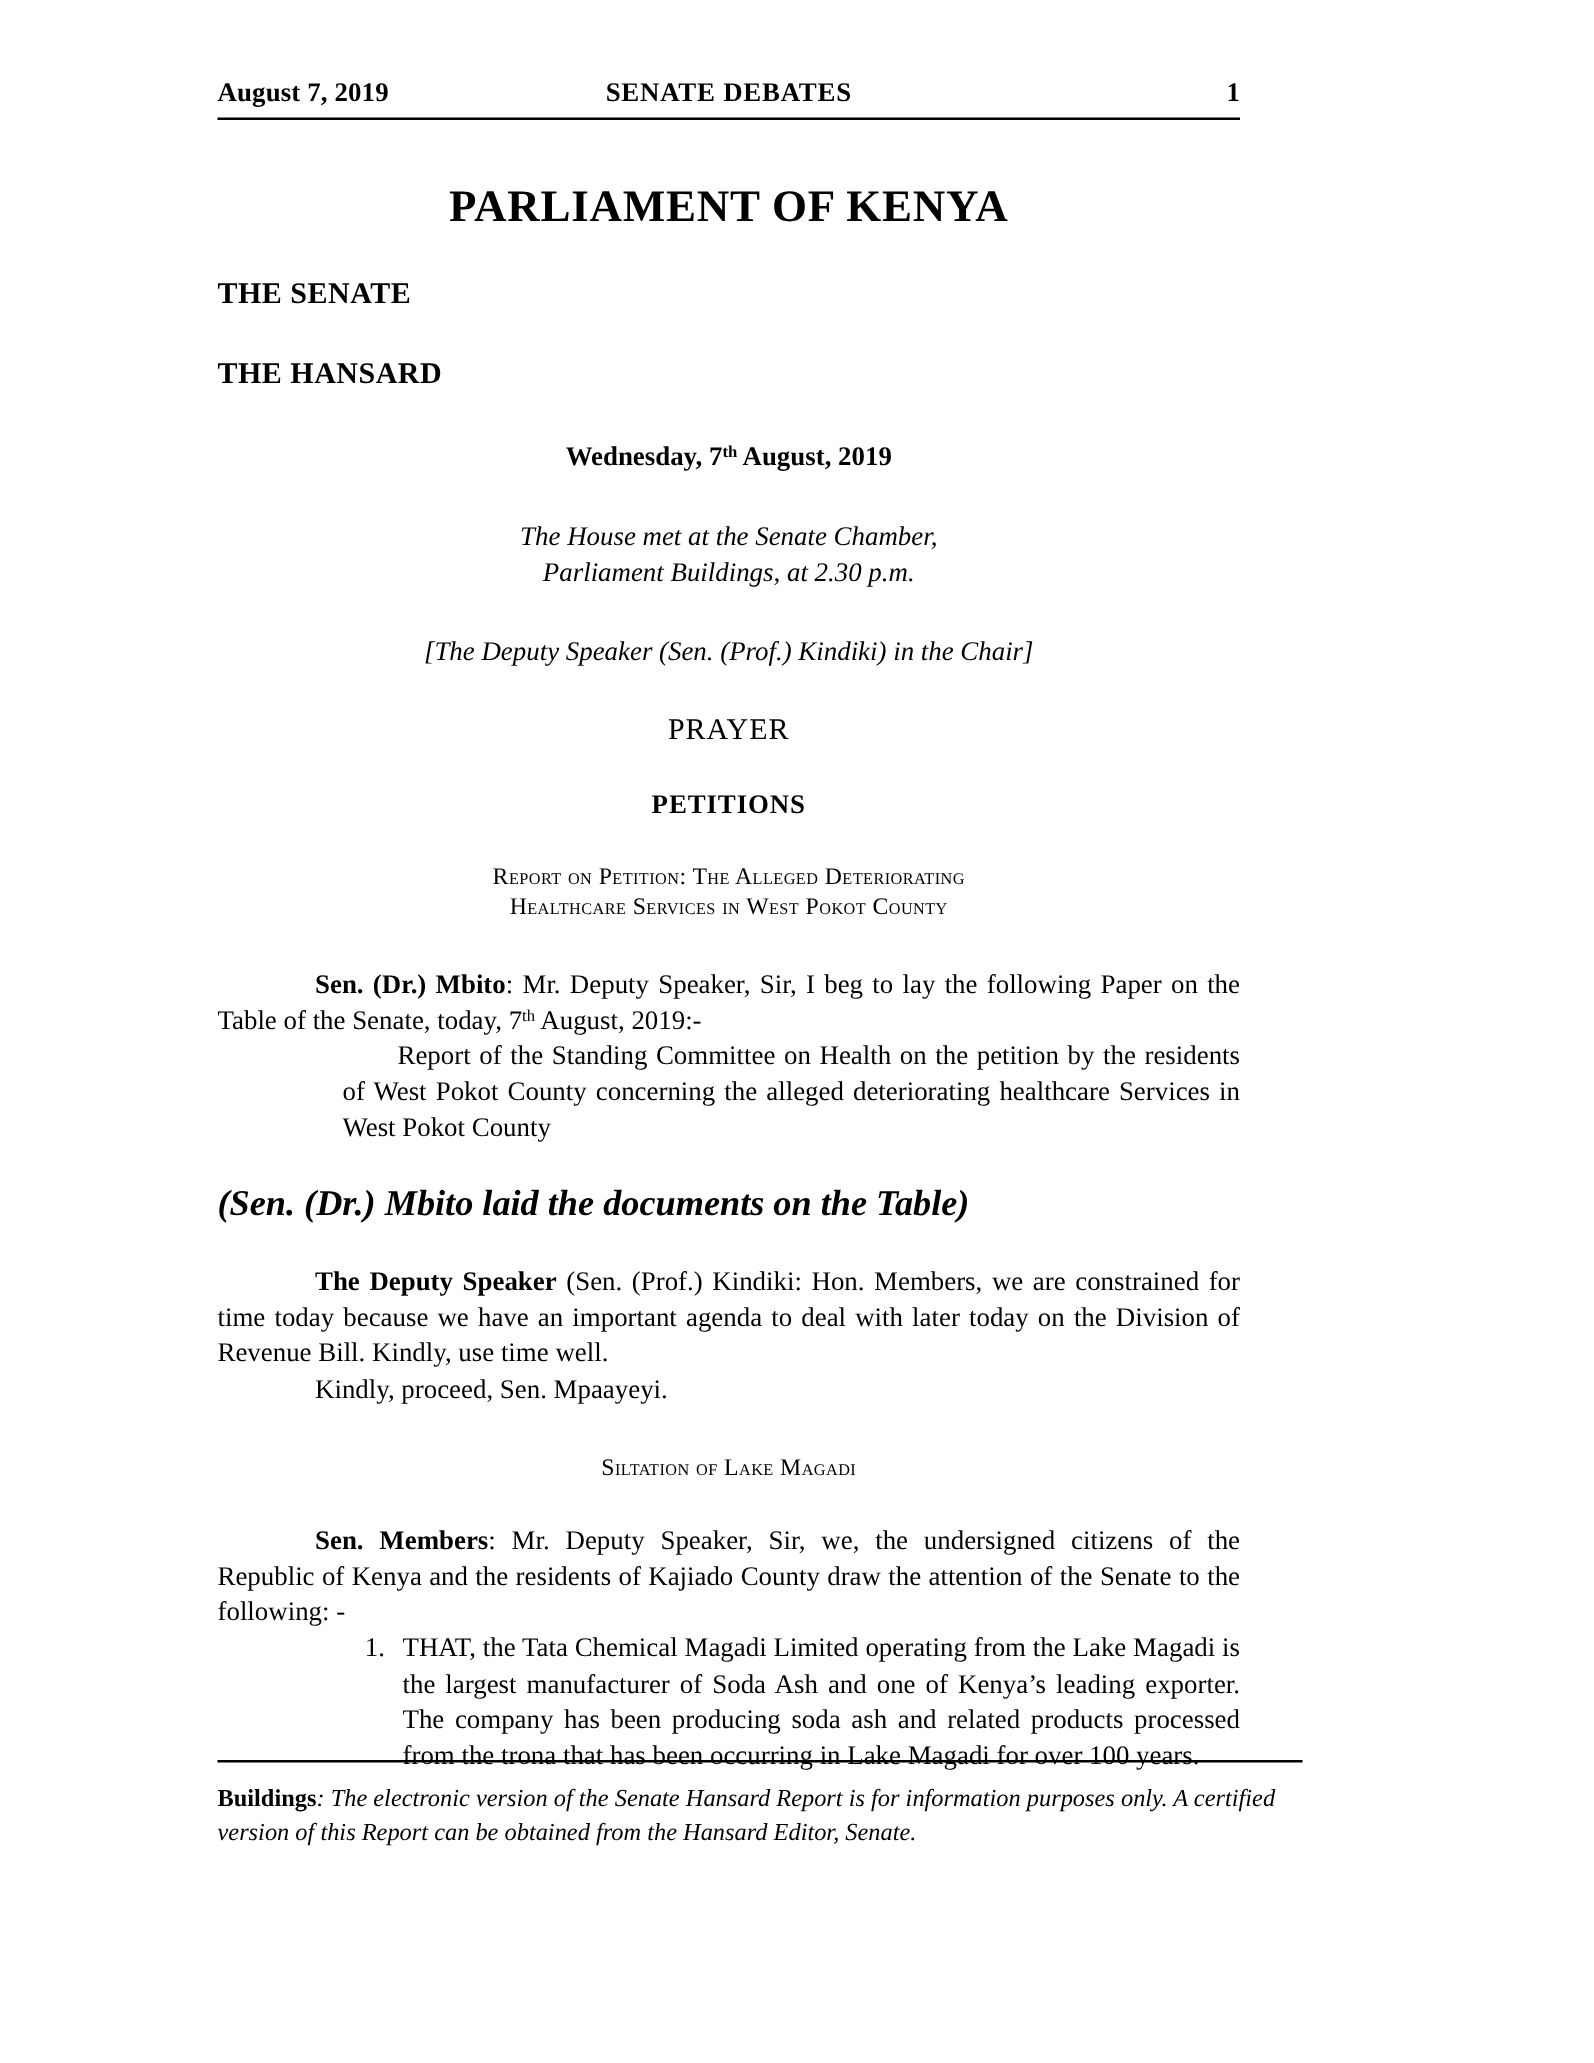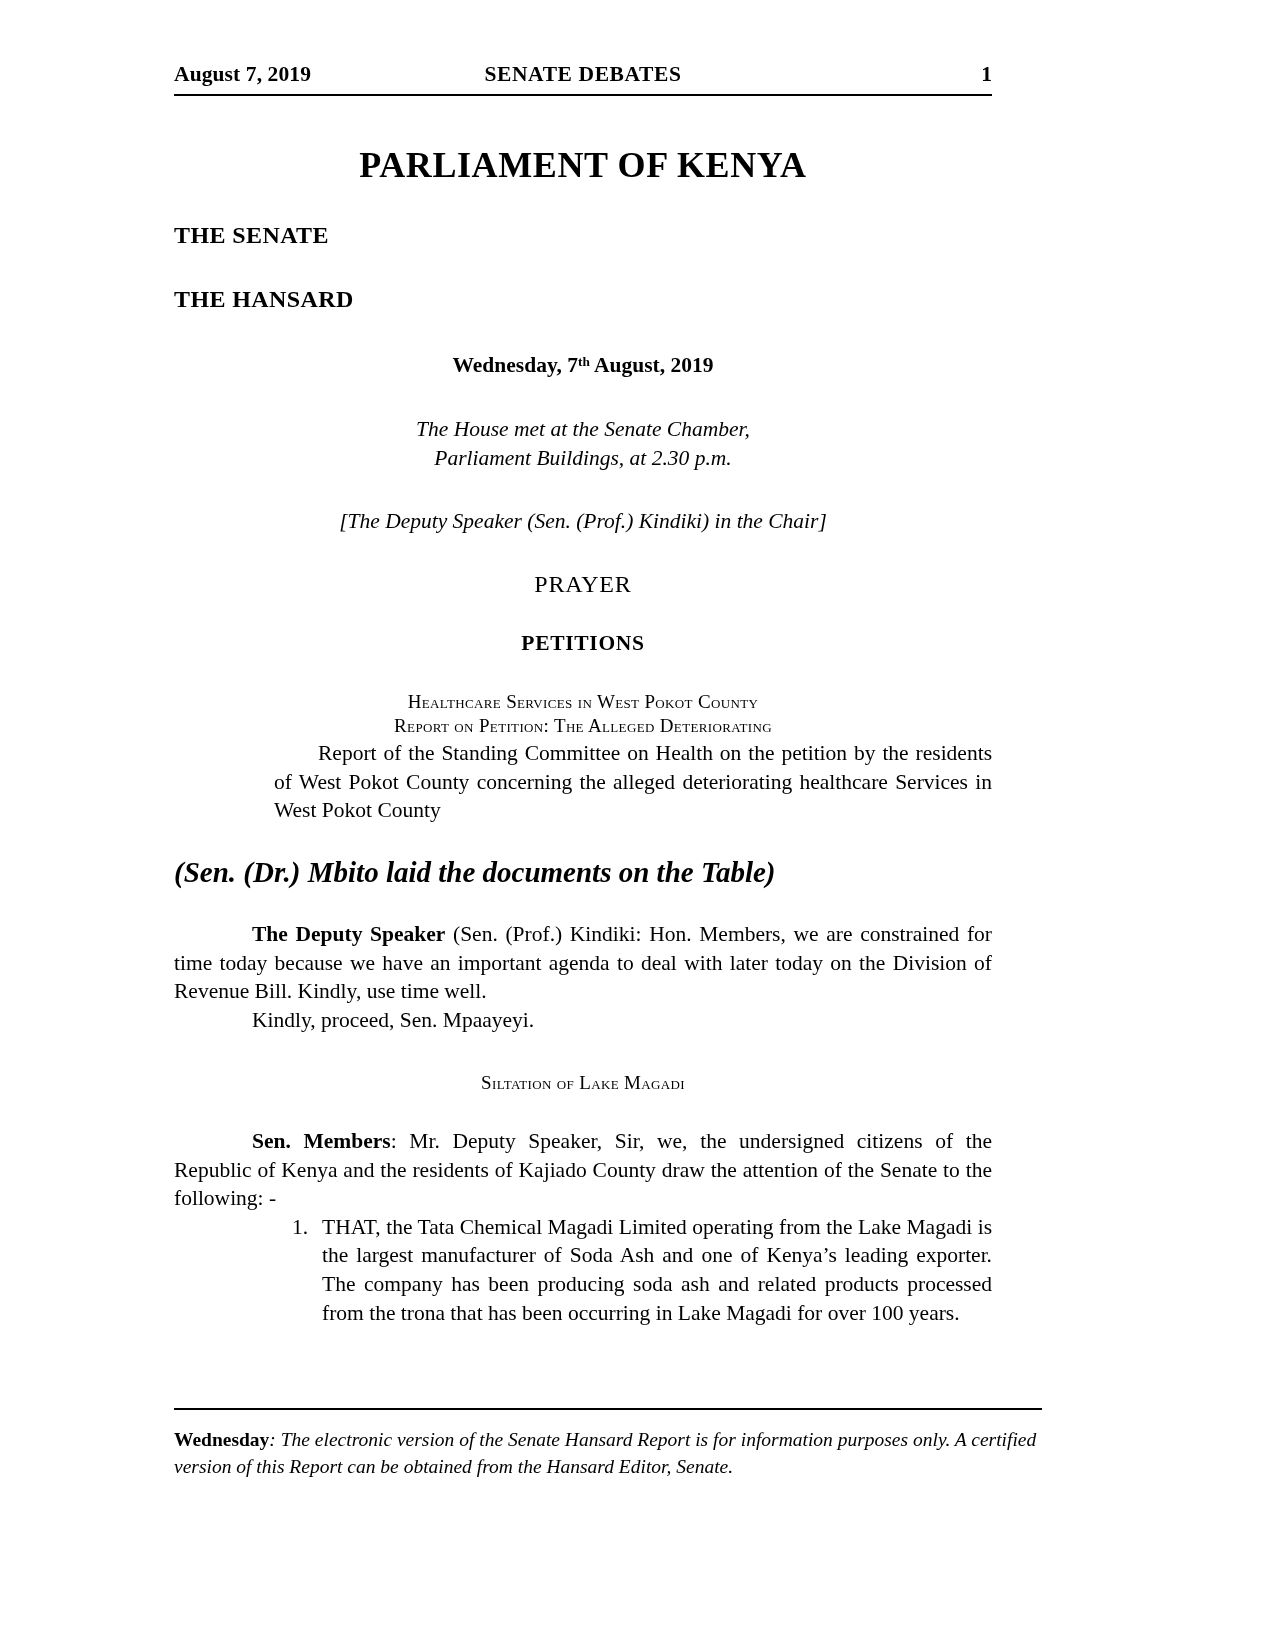--- a/index.html
+++ b/index.html
@@ -220,24 +220,25 @@
     <div>Parliament Buildings, at 2.30 p.m.</div>
   </div>
 
   <div class="italic-center chair">[The Deputy Speaker (Sen. (Prof.) Kindiki) in the Chair]</div>
 
   <div class="prayer">PRAYER</div>
 
   <div class="petitions">PETITIONS</div>
 
   <div class="sc-head first">
+    <div>Report on Petition: The Alleged Deteriorating</div>
     <div>Healthcare Services in West Pokot County</div>
-    <div>Report on Petition: The Alleged Deteriorating</div>
-  </div>
-
+  </div>
+
+  <p class="para gap-lg indent"><b>Sen. (Dr.) Mbito</b><span>: Mr. Deputy Speaker, Sir, I beg to lay the following Paper on the Table of the Senate, today, 7</span><sup>th</sup><span> August, 2019:-</span></p>
 
   <div class="block-quote first-ind">Report of the Standing Committee on Health on the petition by the residents of West Pokot County concerning the alleged deteriorating healthcare Services in West Pokot County</div>
 
   <div class="italic-note">(Sen. (Dr.) Mbito laid the documents on the Table)</div>
 
   <p class="para gap-md indent"><b>The Deputy Speaker</b><span> (Sen. (Prof.) Kindiki: Hon. Members, we are constrained for time today because we have an important agenda to deal with later today on the Division of Revenue Bill. Kindly, use time well.</span></p>
 
   <p class="para indent">Kindly, proceed, Sen. Mpaayeyi.</p>
 
   <div class="sc-head magadi">Siltation of Lake Magadi</div>
@@ -246,16 +247,16 @@
 
   <ul class="num-list">
     <li>
       <span class="num">1.</span>
       <span class="txt">THAT, the Tata Chemical Magadi Limited operating from the Lake Magadi is the largest manufacturer of Soda Ash and one of Kenya’s leading exporter. The company has been producing soda ash and related products processed from the trona that has been occurring in Lake Magadi for over 100 years.</span>
     </li>
   </ul>
 
   <div class="footer">
     <div class="footer-rule"></div>
-    <div class="disclaimer"><b>Wednesday</b><span>:  The electronic version of the Senate Hansard Report is for information purposes only.  A certified version of this Report can be obtained from the Hansard Editor, Senate.</span></div>
+    <div class="disclaimer"><b>Buildings</b><span>:  The electronic version of the Senate Hansard Report is for information purposes only.  A certified version of this Report can be obtained from the Hansard Editor, Senate.</span></div>
   </div>
 
 </div>
 
 </body></html>

